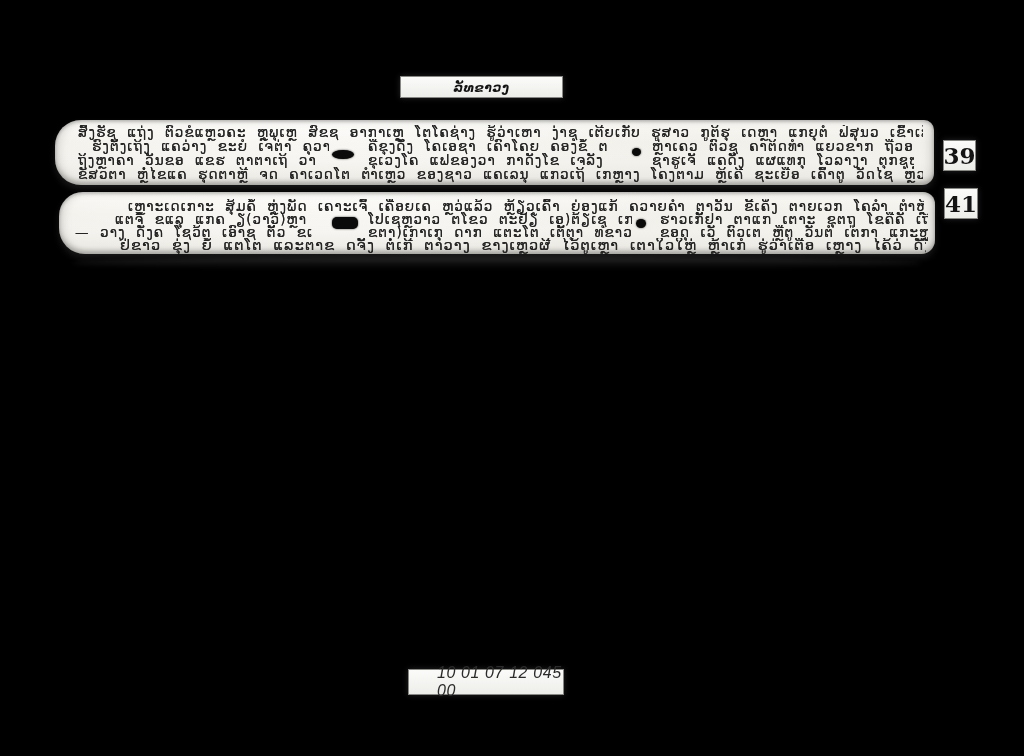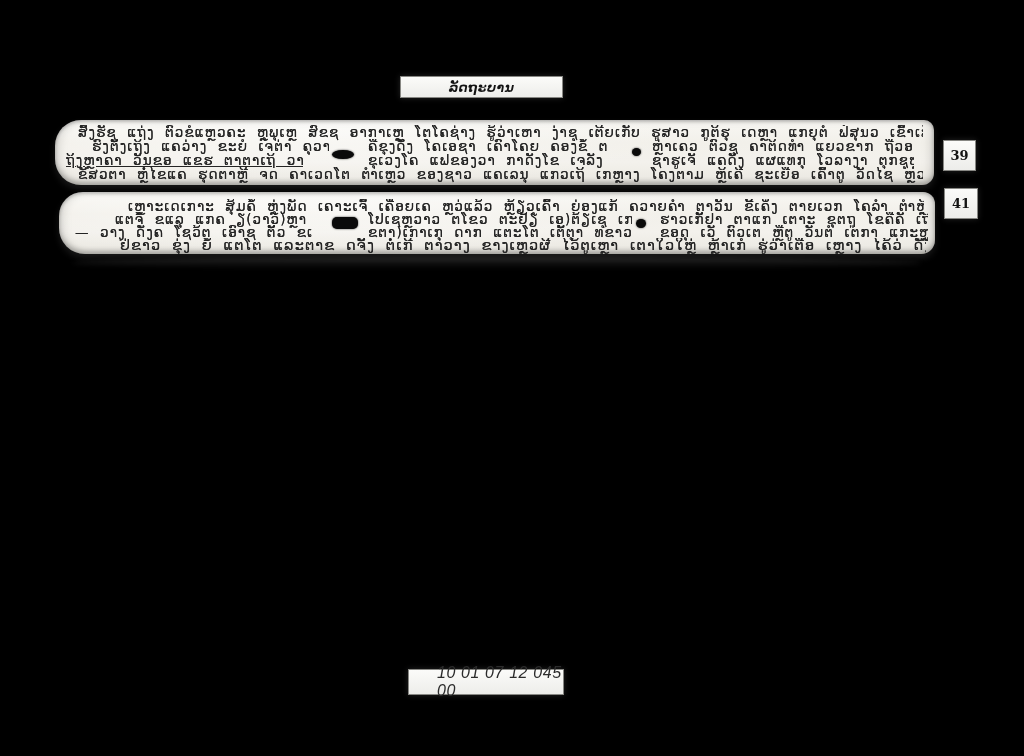--- a/index.html
+++ b/index.html
@@ -40,46 +40,46 @@
     border:1px solid #878783;color:#141414;
     box-shadow:0 0 6px rgba(140,140,140,0.25);
     box-sizing:border-box;
   }
   .title-card{
     left:400px;top:76px;width:163px;height:22px;
     font-style:italic;font-weight:bold;font-size:12.5px;letter-spacing:0.5px;
   }
   .plate{
     font-family:"DejaVu Serif","Liberation Serif",serif;
-    font-weight:bold;font-size:13px;
+    font-weight:bold;font-size:23px;
   }
   .plate-39{left:943px;top:140px;width:33px;height:31px;}
   .plate-41{left:944px;top:188px;width:34px;height:31px;}
   .code-card{
     left:408px;top:669px;width:156px;height:26px;
     font-family:"Liberation Sans","DejaVu Sans",sans-serif;
     font-style:italic;font-size:16px;letter-spacing:0.6px;color:#2c2c2c;padding-left:28px;
   }
 </style>
 </head>
 <body>
 
 <div class="stage">
 
   <div class="card title-card">
-    <span>ລັດຖະບານ</span>
+    <span>ລັທຂາວງ</span>
   </div>
 
   <div id="leaves-root">
       <div class="leaf" style="left: 55px; top: 120px; width: 879px; height: 65px; border-radius: 26px 10px 12px 26px;">
         <div class="seg" style="left: 23px; top: 5px; width: 845px;">ສົ້ງຮັຊ ແຖ່ງ ຕົວຂໍແຫຼວຄະ ຫຼຸພຸເຫຼ ສົຂຊ ອາກາເຫຼ ໂຕໂຄຊ່າງ ຮູ້ວ່າເຫາ ງ່າຊຸ ເຕີຍເກັບ ຮູສາວ ກູຕິຮຸ ເດຫຼາ ແກຍຸຕໍ ຟໍສຸນວ ເຂົ້າເສິງ ຄຳຫຼວງ ຕາມສີ ເຈົ້າຮອຍ</div>
         <div class="seg" style="left: 37px; top: 19px; width: 237px;">ຮົງຕັ້ງເຖິງ ແຄວ່າງ ຂະຍໍ ເຈຕ່າ ຄຸວາ</div>
         <div class="seg" style="left: 313px; top: 19px; width: 240px;">ຄືຂຸງດັ່ງ ໂຄເອຊາ ເຄົາໂຄຍ ຄອງຂໍ້ ຕາເຈ</div>
         <div class="seg" style="left: 597px; top: 19px; width: 262px;">ຫຼ່າເຄວ ຕົວຊຸ ຄາຕິດທຳ ແຍວຂາກ ຖືວອງ ເຄົາ</div>
-        <div class="seg" style="left: 11px; top: 33px; width: 237px; text-decoration: underline;">ຖິງຫຼາຄາ ວັນຂອ ແຂຮ ຕາຕາເຖິ ວາ</div>
+        <div class="seg" style="left: 23px; top: 33px; width: 237px;">ຖິງຫຼາຄາ ວັນຂອ ແຂຮ ຕາຕາເຖິ ວາ</div>
         <div class="seg" style="left: 313px; top: 33px; width: 240px;">ຂຸເວງໂຄ ແຟຂອງວາ ກາດັງໂຂ ເຈລັງ ຕໍ</div>
         <div class="seg" style="left: 597px; top: 33px; width: 262px;">ຊາຮູເຈັ ແຄດັງ ແຜແທກຸ ໂວລາງາ ຕຸກຊຸຫຼວ</div>
         <div class="seg" style="left: 23px; top: 47px; width: 845px;">ຂັສວຕາ ຫຼໍ່ໄຂແຄ ຮຸດຕາຫຼີ ຈດ ຄາເວດໂຕ ຕຳເຫຼວ ຂອງຊາວ ແຄເລນຸ ແກວເຖິ ເກຫຼາງ ໂຄງຕາມ ຫຼິເຄີ ຊະເຍືອ ເຄົ້າຕູ ວັດໄຊ ຫຼວງຕາເຄືອ ຮີບເຈືອ</div>
         <div class="hole" style="left: 277px; top: 30px; width: 22px; height: 9px; border-radius: 50%;"></div>
         <div class="hole" style="left: 577px; top: 28px; width: 9px; height: 8px; border-radius: 50%;"></div>
       </div>
       <div class="leaf" style="left: 59px; top: 192px; width: 876px; height: 62px; border-radius: 24px 12px 14px 26px;">
         <div class="seg" style="left: 69px; top: 7px; width: 796px;">ເຫຼາະເດເກາະ ສຸ້ມຄໍ້ ຫຼຸ່ງພັດ ເຄາະເຈົ້ ເຄື່ອຍເຄ ຫຼວ່ແລ້ວ ຫຼ້ຽວເຄົ້າ ຍ່ອງແກ້ ຄວາຍຄຳ ຕາວັນ ຂີ້ເຄິ່ງ ຕາຍເວກ ໂຄລຳ ຕຳຫຼິ ວາງແຍ</div>
         <div class="seg" style="left: 56px; top: 20px; width: 197px;">ແຕຈ້ ຂແລຸ ແກຄ ຽ(ວາວ)ຫຼາ ຕ້ຕາ ຄຸຂາວກາ</div>
         <div class="seg" style="left: 309px; top: 20px; width: 264px;">ໂປເຊຫຼວາວ ຕໂຂວ ຕະຢ້ຽໍ ເອ)ຕ້ຽເຊຸ ເກຕ່ວ ຕັກເກັ</div>

